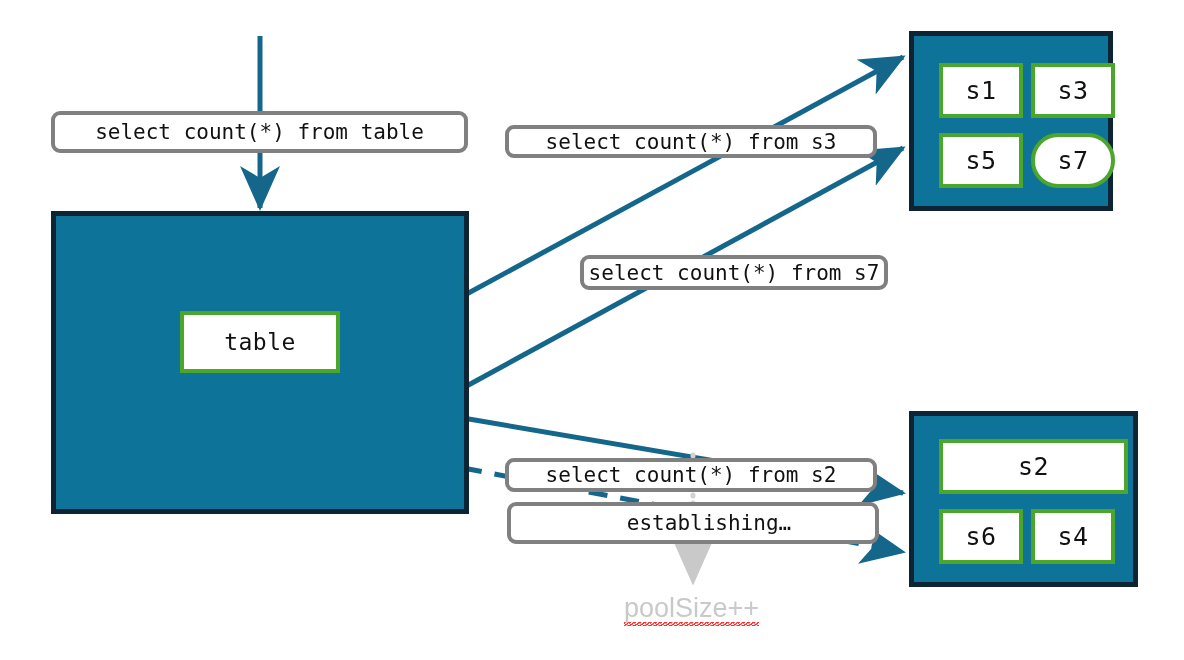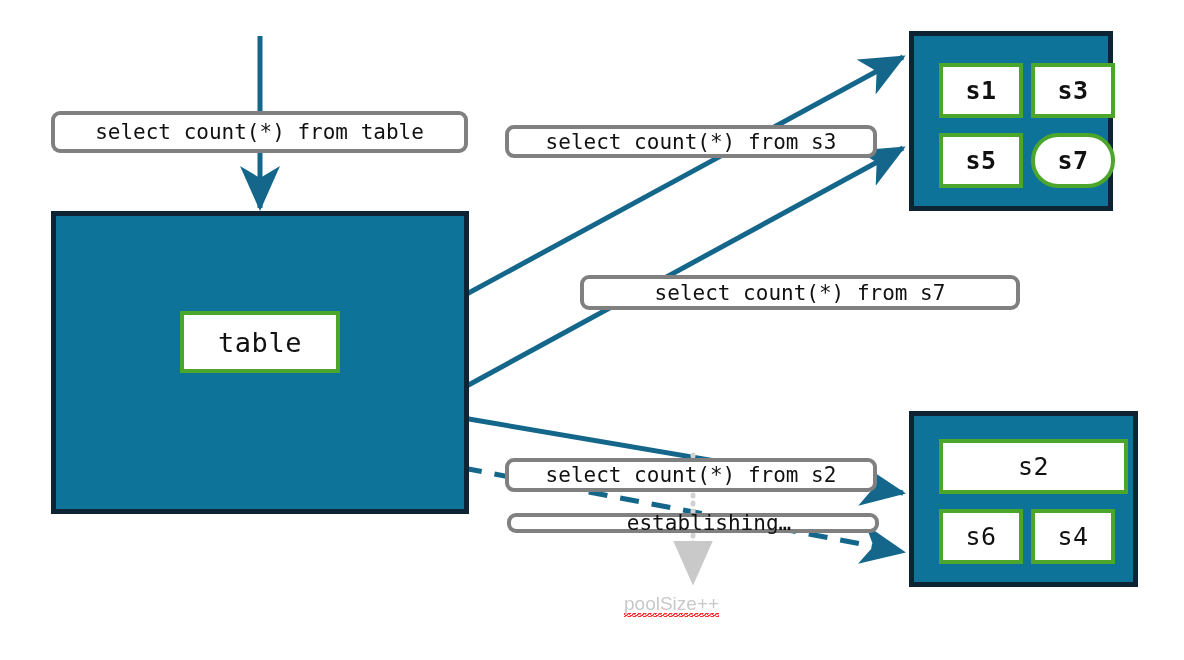--- a/index.html
+++ b/index.html
@@ -36,21 +36,21 @@
     position:absolute;
     left:51px;top:211px;width:418px;height:303px;
     background:#0E7399;
     border:5px solid #0C2434;
     box-sizing:border-box;
   }
   #table-inner{
     position:absolute;left:180px;top:311px;width:160px;height:62px;
     background:#ffffff;border:4px solid #4DA62C;box-sizing:border-box;
     display:flex;align-items:center;justify-content:center;
-    font-size:27px;color:#111;letter-spacing:.5px;
+    font-size:23px;color:#111;letter-spacing:.5px;
   }
 
   
   .pill{
     position:absolute;
     background:#ffffff;
     border:4px solid #808080;
     border-radius:9px;
     box-sizing:border-box;
     display:flex;align-items:center;justify-content:center;
@@ -60,21 +60,21 @@
     white-space:nowrap;
     letter-spacing:0px;
   }
   .pill.light{border-color:#D2D2D2;}
 
   
   #poolsize{
     position:absolute;
     left:624px;top:593px;
     font-family:"Liberation Sans", sans-serif;
-    font-size:19px;
+    font-size:27px;
     color:#C9C9C9;
     white-space:nowrap;
   }
   #poolsize .sq{
     display:inline-block;
     padding-bottom:2px;
     background-image:
       repeating-linear-gradient(135deg,
         #ff2d2d 0px,#ff2d2d 1.4px,
         rgba(0,0,0,0) 1.4px,rgba(0,0,0,0) 2.6px,
@@ -108,41 +108,41 @@
     <line x1="463" y1="418" x2="903" y2="493" stroke="#14678B" stroke-width="5" marker-end="url(#ah)"></line>
 
     <line x1="463" y1="468" x2="903" y2="552" stroke="#14678B" stroke-width="5" stroke-dasharray="19 13" marker-end="url(#ah)"></line>
 
     <line x1="693" y1="455" x2="693" y2="578" stroke="#D2D2D2" stroke-width="5" stroke-dasharray="1 7" stroke-linecap="round" marker-end="url(#ahg)"></line>
   </svg>
 
   <div id="table-node"></div>
   <div id="table-inner">table</div>
 
-  <div class="pool" style="left:909px;top:31px;width:204px;height:180px;font-weight:bold;">
+  <div class="pool" style="left:909px;top:31px;width:204px;height:180px;">
     <div class="server" style="left:25px;top:27px;width:84px;height:55px;">s1</div>
     <div class="server" style="left:117px;top:27px;width:84px;height:55px;">s3</div>
     <div class="server" style="left:25px;top:97px;width:84px;height:55px;">s5</div>
     <div class="server" style="left:117px;top:97px;width:84px;height:55px;border-radius:27px;">s7</div>
   </div>
 
   <div class="pool" style="left:909px;top:411px;width:229px;height:176px;">
     <div class="server" style="left:25px;top:23px;width:189px;height:55px;">s2</div>
     <div class="server" style="left:25px;top:93px;width:84px;height:55px;">s6</div>
     <div class="server" style="left:117px;top:93px;width:84px;height:55px;">s4</div>
   </div>
 
   <div class="pill" style="left:51px;top:111px;width:417px;height:42px;">select count(*) from table</div>
 
 
   <div class="pill" style="left:505px;top:125px;width:372px;height:33px;">select count(*) from s3</div>
 
-  <div class="pill" style="left:580px;top:255px;width:440px;height:35px;margin-top:20px;">select count(*) from s7</div>
+  <div class="pill" style="left:580px;top:255px;width:308px;height:35px;">select count(*) from s7</div>
 
   <div class="pill" style="left:505px;top:424px;width:372px;height:34px;margin-top:34px;">select count(*) from s2</div>
 
-  <div class="pill" style="left:507px;top:513px;width:372px;height:20px;padding-left:32px;">establishing…</div>
+  <div class="pill" style="left:507px;top:502px;width:372px;height:42px;padding-left:32px;">establishing…</div>
 
   <div id="poolsize">
     <span class="sq">poolSize++</span>
   </div>
 
 </div>
 
 </body></html>

